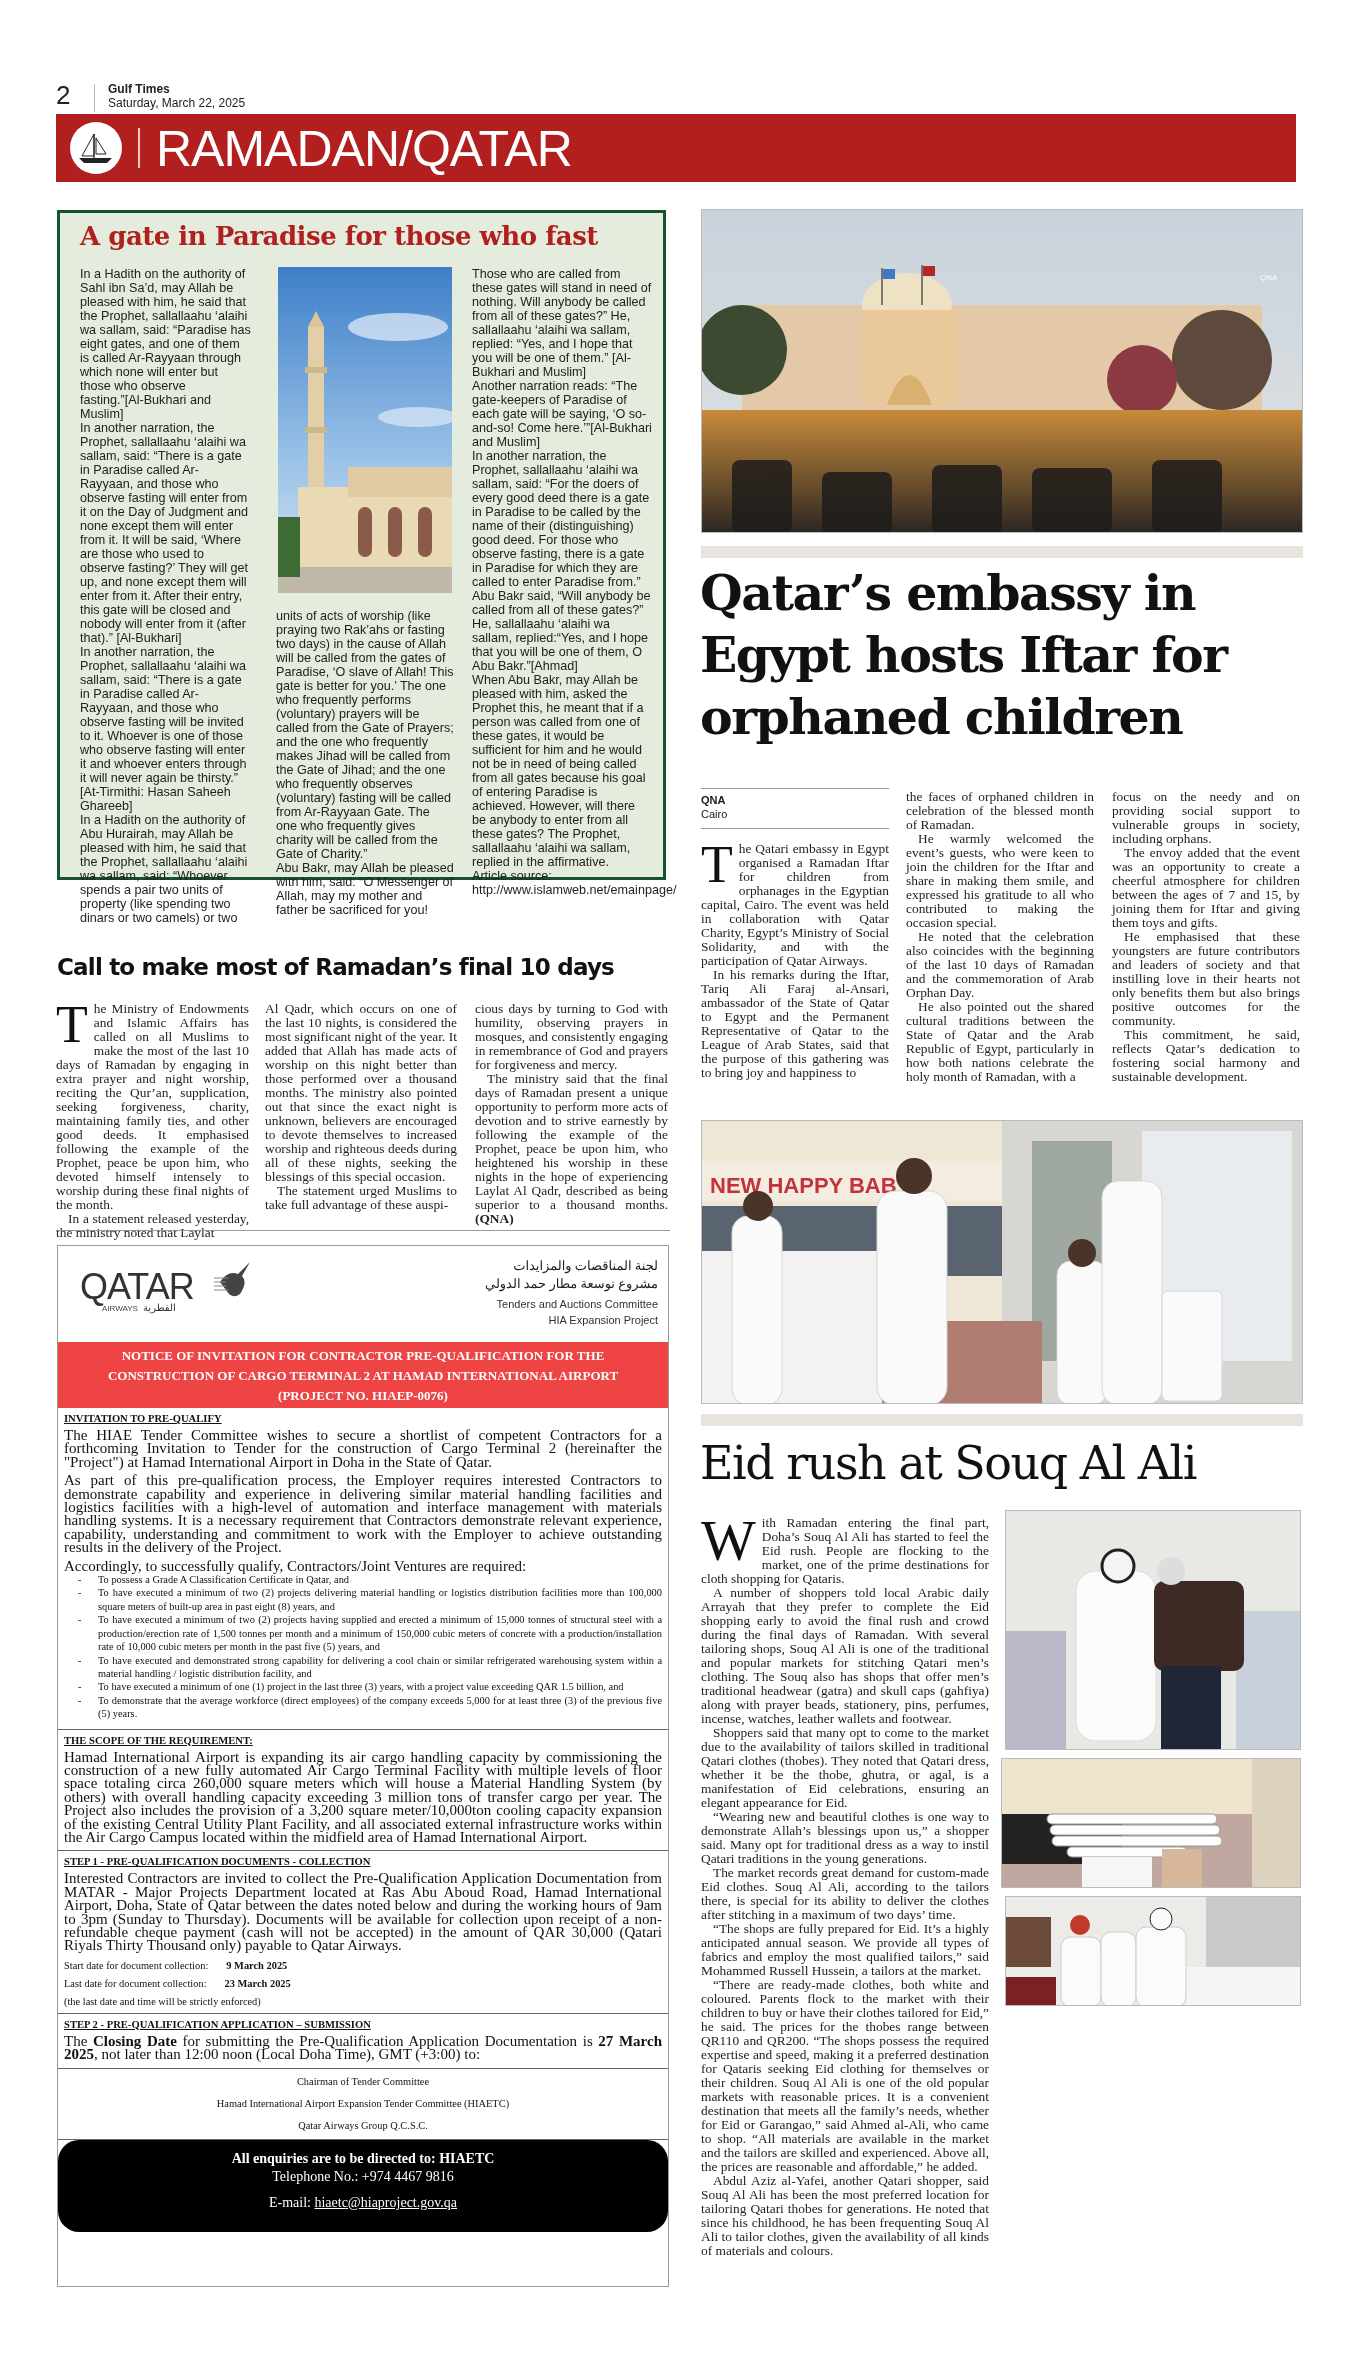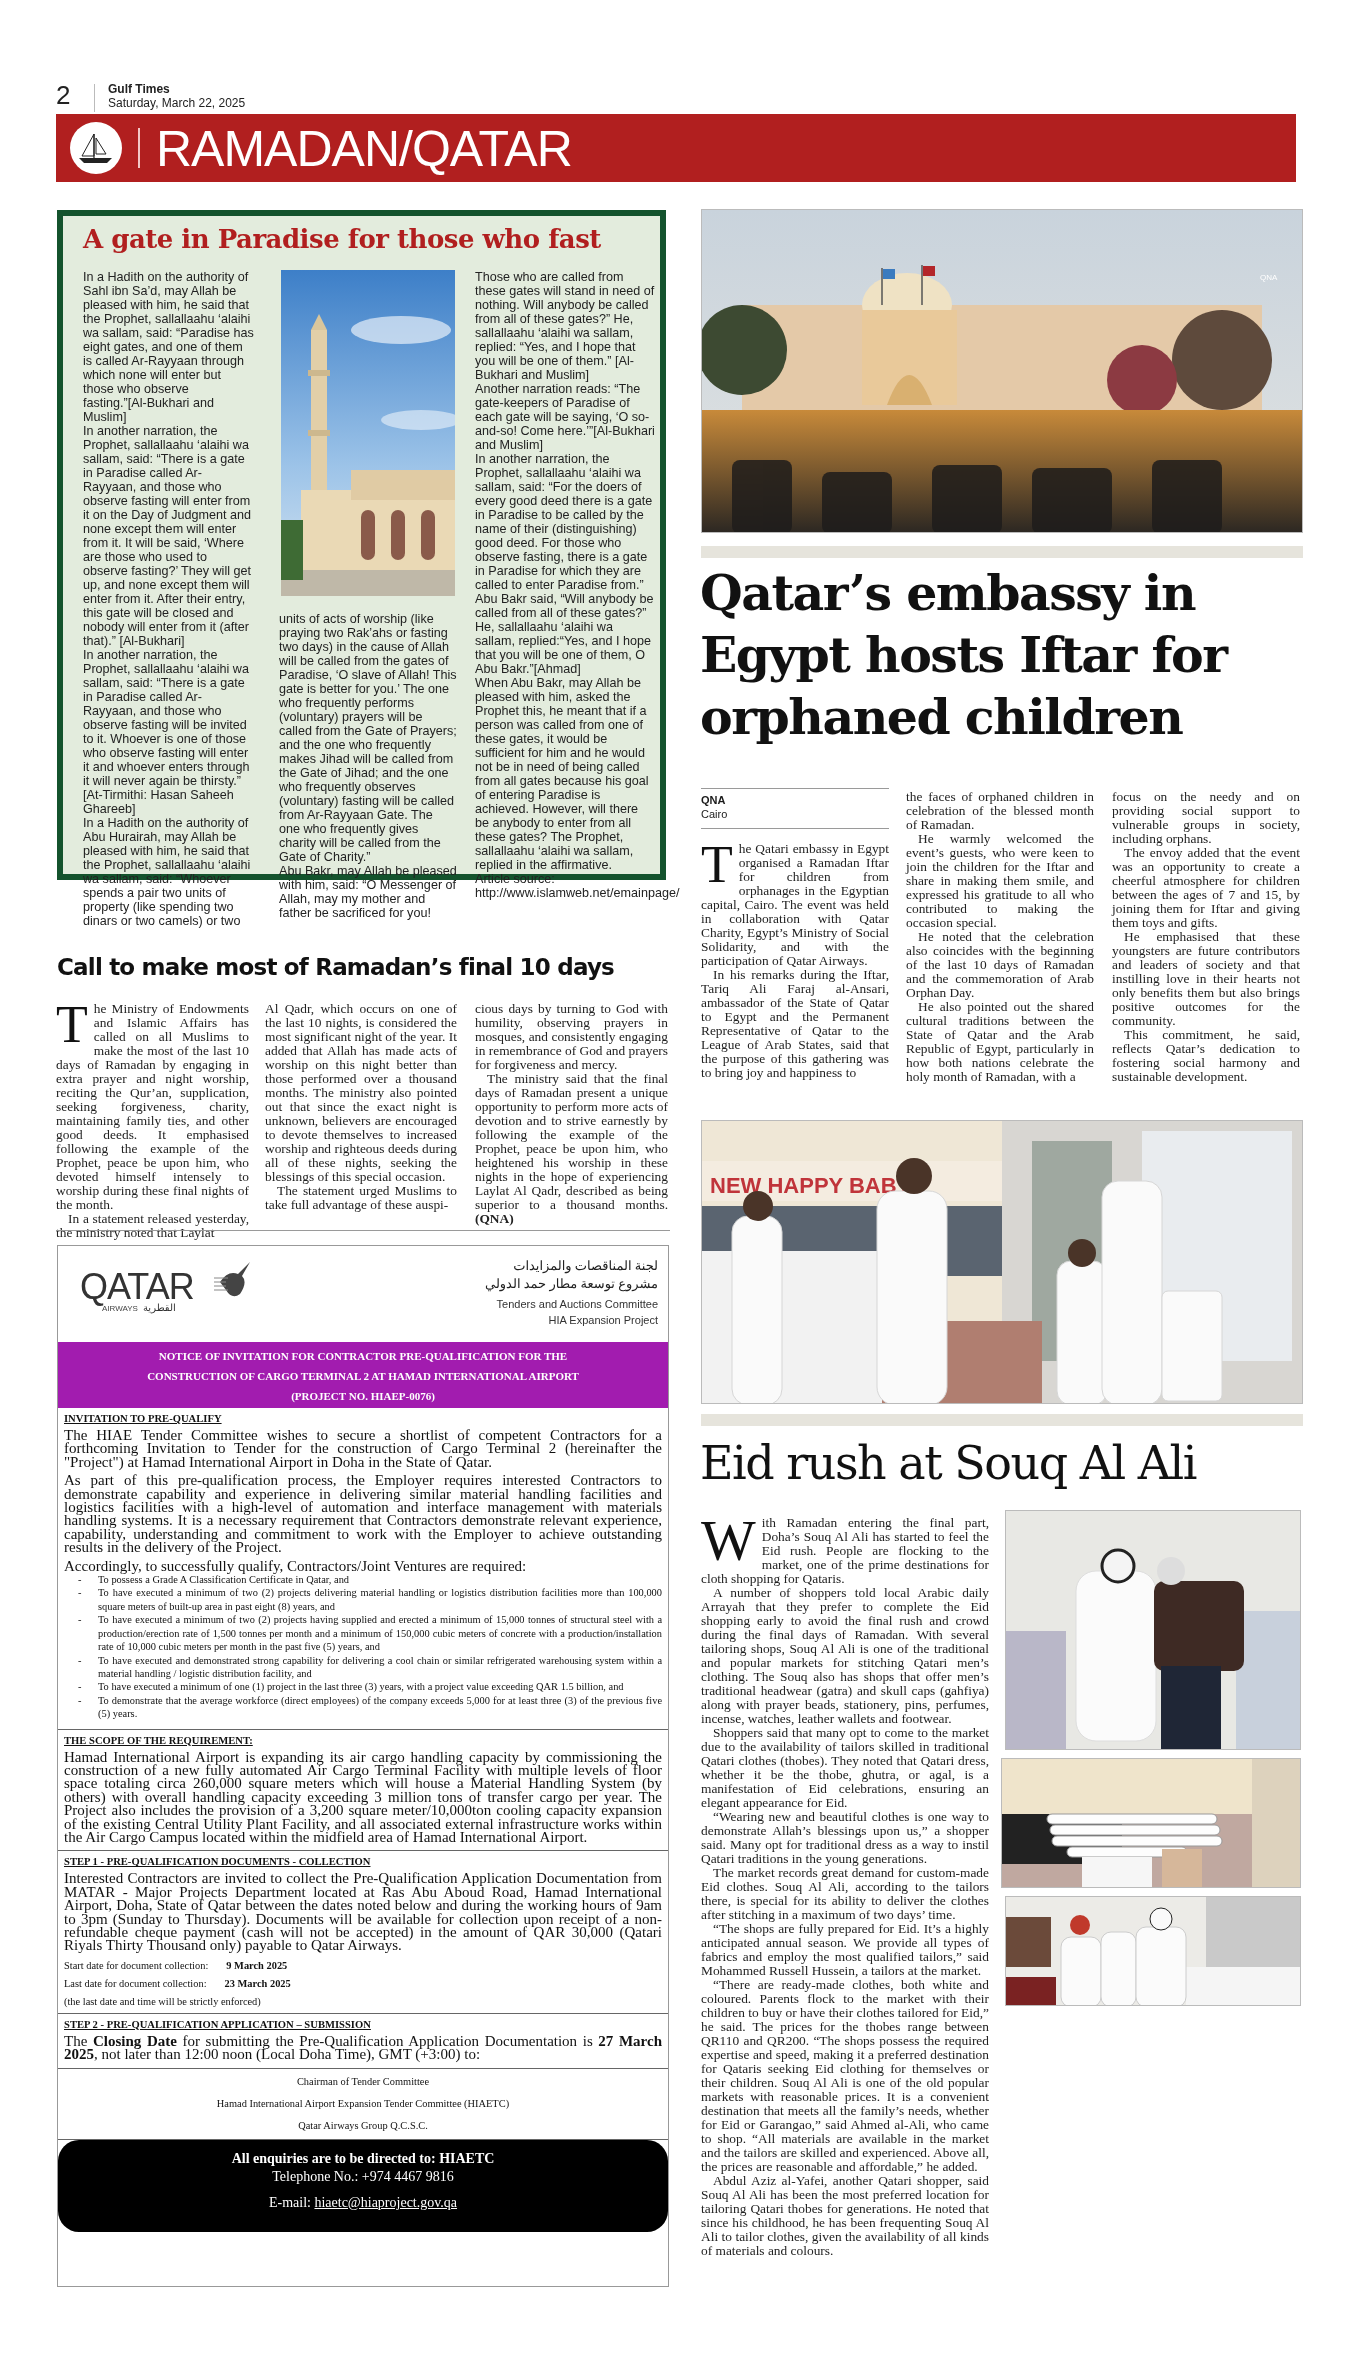--- a/index.html
+++ b/index.html
@@ -11,21 +11,21 @@
   .mast-sep { position: absolute; left: 38px; top: 4px; width: 1px; height: 28px; background: #bbb; }
   .pub-name { position: absolute; left: 52px; top: 2px; font-family: "Liberation Sans", sans-serif; font-weight: bold; font-size: 12px; color: #222; }
   .pub-date { position: absolute; left: 52px; top: 16px; font-family: "Liberation Sans", sans-serif; font-size: 12px; color: #222; }
 
   .section-bar { position: absolute; left: 56px; top: 114px; width: 1240px; height: 68px; background: #b11f1f; }
   .logo-circle { position: absolute; left: 14px; top: 8px; width: 52px; height: 52px; border-radius: 50%; background: #fff; display: flex; align-items: center; justify-content: center; }
   .bar-divider { position: absolute; left: 82px; top: 14px; width: 2px; height: 40px; background: #f3c6c6; }
   .section-title { position: absolute; left: 100px; top: 6px; font-family: "Liberation Sans", sans-serif; font-size: 50px; font-weight: normal; color: #fff; letter-spacing: -1px; }
 
   
-  .gate-box { position: absolute; left: 57px; top: 210px; width: 609px; height: 670px; background: #e3ecdd; border: 6px solid #14532d; padding-left: 29px; }
+  .gate-box { position: absolute; left: 57px; top: 210px; width: 609px; height: 670px; background: #e3ecdd; border: 3px solid #14532d; padding-left: 29px; }
   .gate-title { position: absolute; left: 20px; top: 8px; font-family: "DejaVu Serif", serif; font-weight: bold; font-size: 26px; color: #b11f1f; letter-spacing: -0.5px; }
   .gate-col { position: absolute; font-family: "Liberation Sans", sans-serif; font-size: 12.6px; line-height: 14px; color: #222; }
   .gate-col p { margin: 0; }
   .gate-col1 { left: 20px; top: 54px; width: 172px; }
   .gate-col2 { left: 216px; top: 396px; width: 178px; }
   .gate-col3 { left: 412px; top: 54px; width: 180px; }
   .gate-photo { position: absolute; left: 218px; top: 54px; width: 174px; height: 326px; overflow: hidden; }
 
   
   .call-head { position: absolute; left: 57px; top: 954px; font-family: "DejaVu Sans", sans-serif; font-weight: bold; font-size: 23px; color: #111; letter-spacing: -0.8px; }
@@ -40,21 +40,21 @@
 
   
   .ad { position: absolute; left: 57px; top: 1245px; width: 612px; height: 1042px; border: 1px solid #999; background: #fff; font-family: "Liberation Serif", serif; color: #111; }
   .ad-head { position: relative; height: 96px; }
   .qa-logo { position: absolute; left: 22px; top: 20px; font-family: "Liberation Sans", sans-serif; font-size: 36px; color: #333; letter-spacing: -1px; }
   .qa-sub { position: absolute; left: 44px; top: 58px; font-family: "Liberation Sans", sans-serif; font-size: 8px; color: #444; }
   .qa-ar-logo { position: absolute; left: 85px; top: 56px; font-size: 10px; color: #333; }
   .oryx { position: absolute; left: 156px; top: 14px; }
   .ar-line { position: absolute; right: 10px; font-size: 13px; color: #222; direction: rtl; }
   .tac { position: absolute; right: 10px; font-family: "Liberation Sans", sans-serif; font-size: 11px; color: #333; }
-  .ad-banner { background: #a21caf; color: #fff; text-align: center; font-weight: bold; font-size: 11px; line-height: 20px; padding: 4px 0; height: 66px; }
+  .ad-banner { background: #ef4444; color: #fff; text-align: center; font-weight: bold; font-size: 13px; line-height: 20px; padding: 4px 0; height: 66px; }
   .ad-sec { padding: 0 6px; border-bottom: 1px solid #666; }
   .ad-sec-title { font-weight: bold; font-size: 10.6px; text-decoration: underline; margin-top: 5px; }
   .ad-p { font-size: 15px; line-height: 13.4px; text-align: justify; margin-top: 5px; }
   .ad-li { font-size: 10.4px; line-height: 13.4px; text-align: justify; padding-left: 34px; position: relative; }
   .ad-li::before { content: "-"; position: absolute; left: 14px; }
   .ad-date { font-size: 10.4px; margin-top: 7px; }
   .ad-date b { margin-left: 18px; }
   .addr-line { font-size: 10.4px; text-align: center; line-height: 14px; padding: 4px 0; }
   .ad-footer { background: #000; color: #fff; text-align: center; font-weight: bold; padding-top: 10px; height: 92px; border-radius: 21px; }
   .ad-footer .l1 { font-size: 14px; line-height: 18px; }

